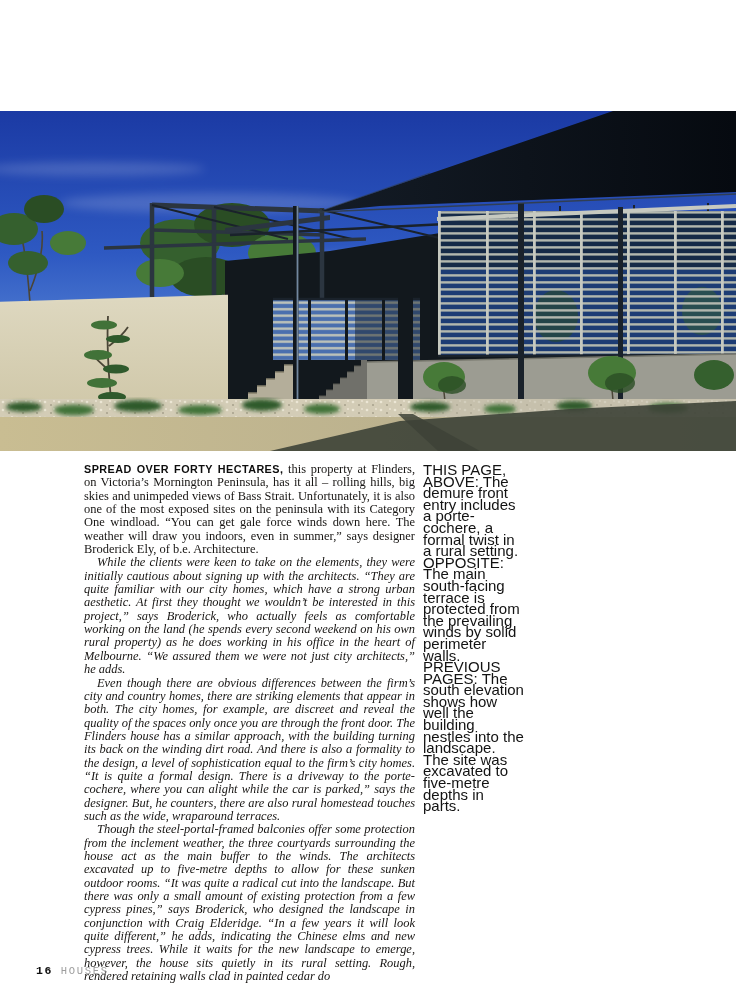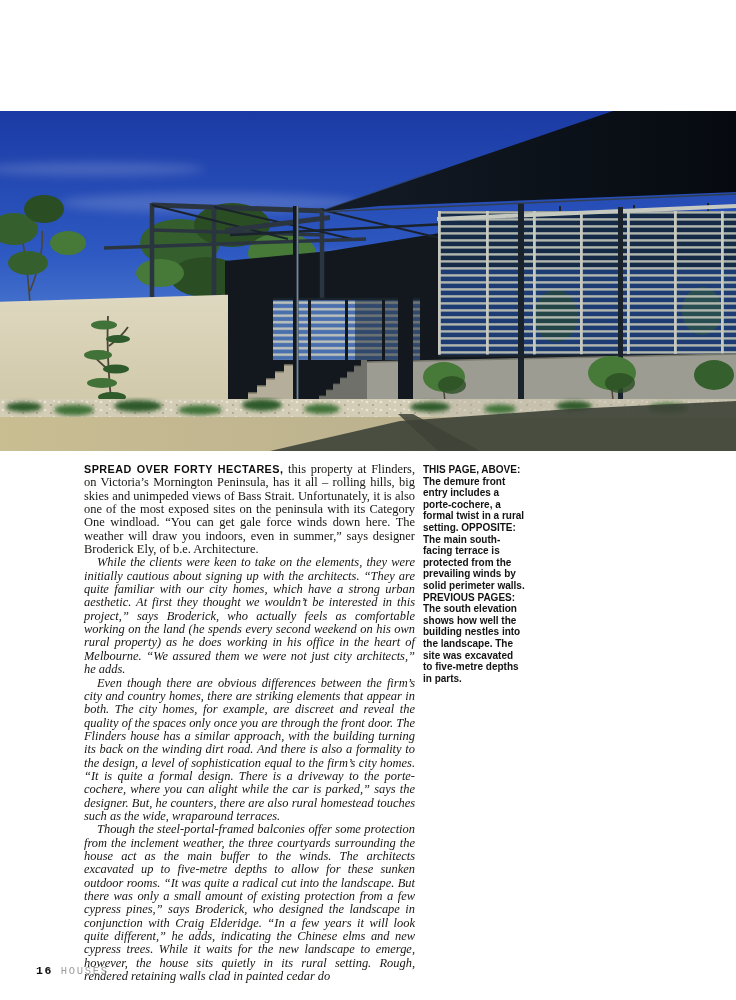--- a/index.html
+++ b/index.html
@@ -3,21 +3,21 @@
 <meta charset="utf-8">
 <style>
   html,body{margin:0;padding:0;background:#e9e9e7;}
   .page{position:relative;width:736px;height:1000px;margin:0 auto;background:#ffffff;overflow:hidden;font-family:"Liberation Serif",serif;}
   .photo{position:absolute;top:111px;left:0;width:736px;height:340px;display:block;}
   .content{position:absolute;top:463px;left:48px;display:flex;align-items:flex-start;margin-left:36px;}
   .main-col{width:331px;font-size:12.45px;line-height:13.35px;text-align:justify;color:#171513;}
   .main-col p{margin:0;}
   .main-col p + p{text-indent:13px;font-style:italic;}
   .leadin{font-family:"Liberation Sans",sans-serif;font-weight:bold;font-size:10.8px;letter-spacing:.45px;color:#0d0d0d;}
-  .caption-col{width:102px;margin-left:8px;font-family:"Liberation Sans",sans-serif;font-weight:bold;font-size:10px;line-height:11.6px;color:#121212;margin-top:1px;}
+  .caption-col{width:102px;margin-left:8px;font-family:"Liberation Sans",sans-serif;font-weight:normal;font-size:15px;line-height:11.6px;color:#121212;margin-top:1px;}
   .caption-col p{margin:0;}
   .footer{position:absolute;left:36px;top:961px;font-family:Liberation Mono, monospace;white-space:nowrap;}
   .pagenum{font-weight:bold;font-size:11.5px;letter-spacing:1.5px;color:#101010;}
   .mag{font-size:10.5px;letter-spacing:1.7px;color:#9e9e9e;margin-left:8px;}
 
   
   .f-entry{fill:var(--c-entry)}
   .f-steel{fill:var(--c-steel)}
   .s-steel{stroke:var(--c-steel);fill:none}
   .s-steeld{stroke:var(--c-steel-dark);fill:none}

